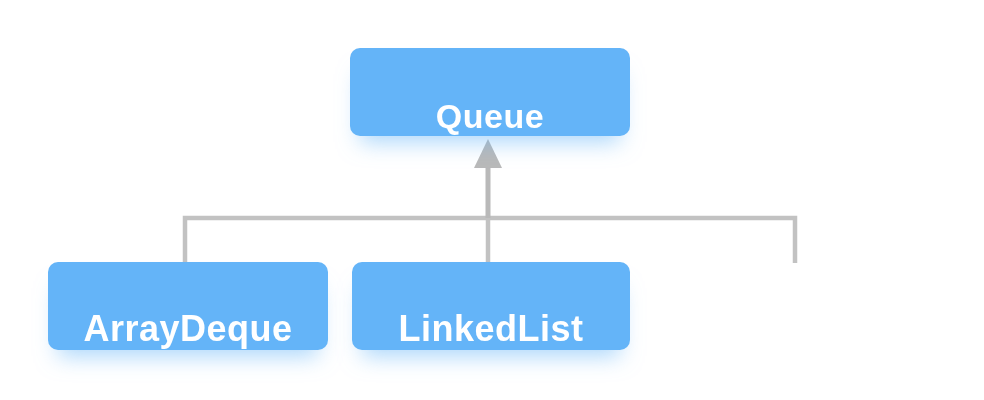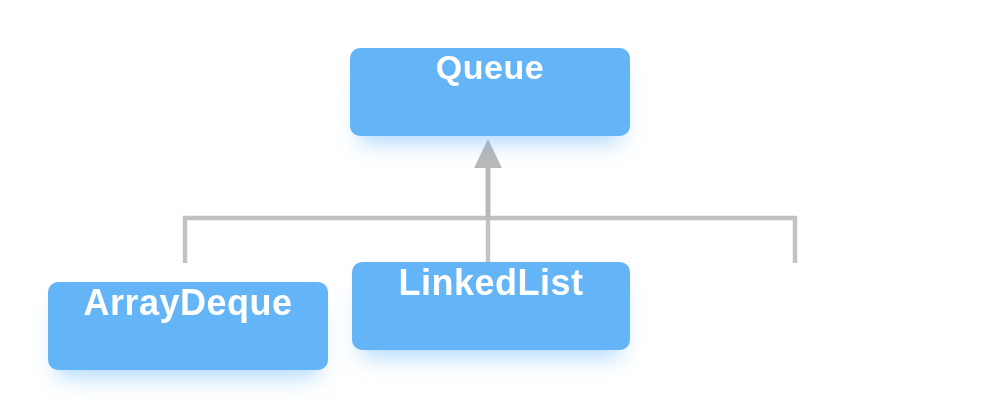--- a/index.html
+++ b/index.html
@@ -42,28 +42,28 @@
   }
   .node {
     position: absolute;
     height: 88px;
     background: var(--node-fill);
     border-radius: 10px;
     color: var(--node-text);
     font-weight: bold;
     font-size: 36px;
     display: flex;
-    align-items: flex-start;
+    align-items: flex-end;
     justify-content: center;
     z-index: 2;
     box-shadow: 0 16px 22px -10px rgba(100, 180, 248, 0.55);
     letter-spacing: 0.5px;
   }
   .node-root        { left: 350px; top: 48px;  width: 280px; font-size: 34px; }
-  .node-child-1     { left: 48px;  top: 262px; width: 280px; margin-top: 20px; }
+  .node-child-1     { left: 48px;  top: 262px; width: 280px; }
   .node-child-2     { left: 352px; top: 262px; width: 278px; }
   .node-child-3     { left: 655px; top: 262px; width: 282px; }
   .edge-label {
     position: absolute;
     left: 507px;
     top: 161px;
     font-size: 32px;
     font-weight: bold;
     color: var(--edge-label-text);
     z-index: 2;

